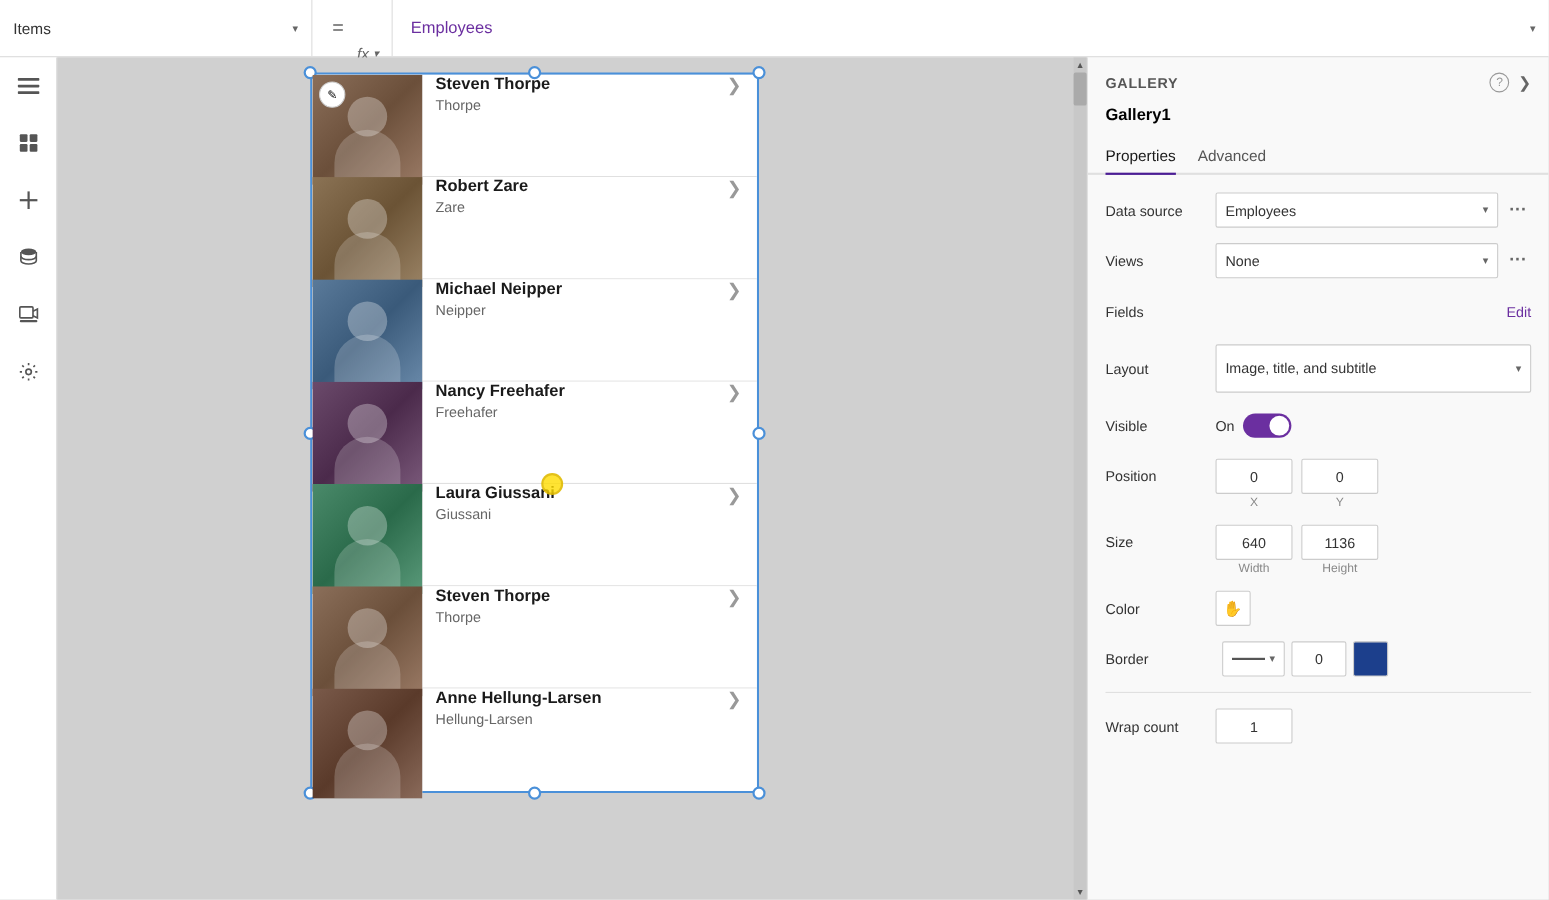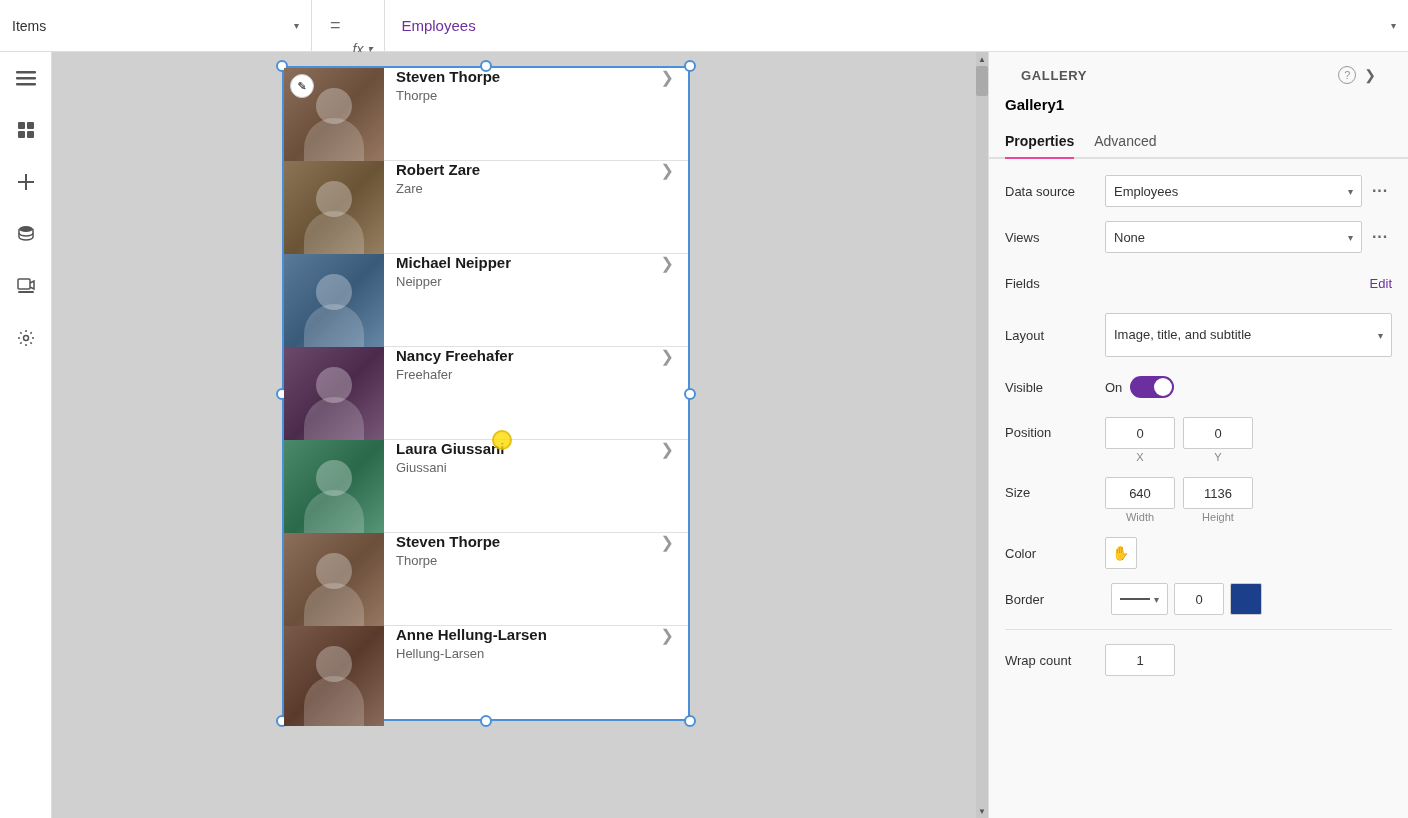--- a/index.html
+++ b/index.html
@@ -11,21 +11,21 @@
       background: #fff;
       border-bottom: 1px solid #ddd;
       display: flex;
       align-items: center;
       padding: 0 0 0 0;
       flex-shrink: 0;
     }
     .items-dropdown {
       display: flex;
       align-items: center;
-      width: 312px;
+      width: 284px;
       height: 100%;
       border-right: 1px solid #ddd;
       padding: 0 12px;
       gap: 8px;
       cursor: pointer;
     }
     .items-dropdown-label {
       font-size: 14px;
       color: #333;
       flex: 1;
@@ -345,21 +345,21 @@
       border-left: 1px solid #ddd;
       flex-shrink: 0;
       display: flex;
       flex-direction: column;
       overflow-y: auto;
     }
 
     .panel-header {
       display: flex;
       align-items: center;
-      padding: 14px 32px 8px;
+      padding: 14px 16px 8px;
       gap: 8px;
     }
     .panel-title {
       font-size: 13px;
       font-weight: 600;
       color: #555;
       text-transform: uppercase;
       letter-spacing: 0.05em;
       flex: 1;
     }
@@ -397,22 +397,22 @@
       padding: 8px 0;
       margin-right: 20px;
       font-size: 14px;
       cursor: pointer;
       color: #555;
       border-bottom: 2px solid transparent;
       margin-bottom: -2px;
     }
     .panel-tab.active {
       color: #1a1a1a;
-      font-weight: 700;
-      border-bottom: 2px solid #ec4899;
+      font-weight: 400;
+      border-bottom: 2px solid #4c1d95;
     }
 
     .panel-content {
       padding: 16px;
       flex: 1;
     }
 
     .prop-row {
       display: flex;
       align-items: center;

